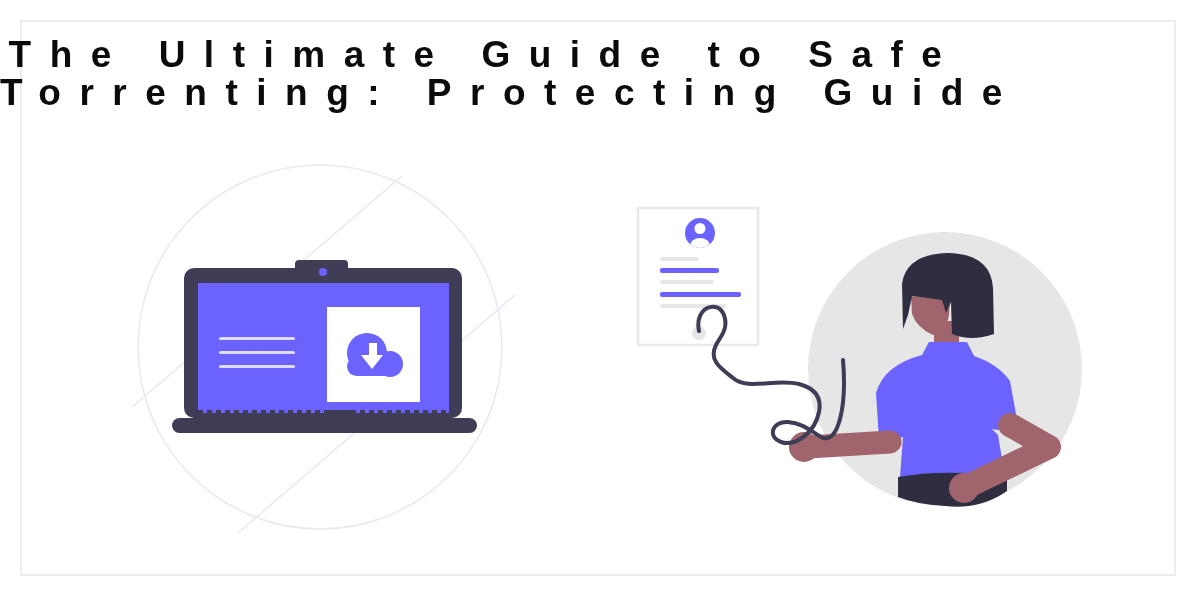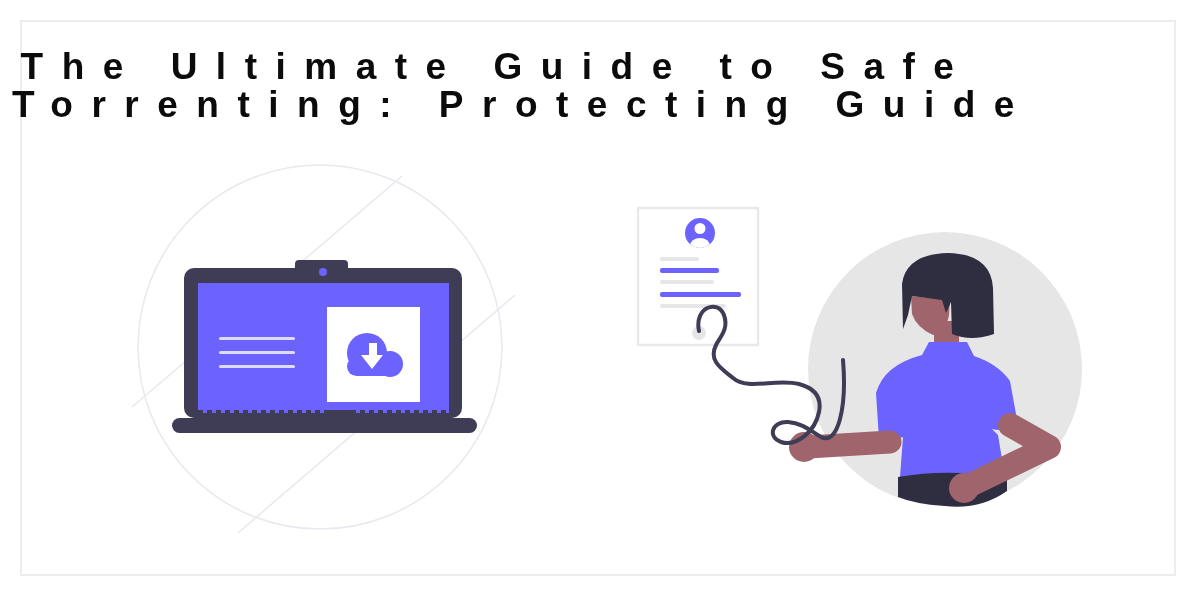--- a/index.html
+++ b/index.html
@@ -8,21 +8,21 @@
     background:#ffffff;font-family:"Liberation Sans",sans-serif;
   }
   .frame{
     position:absolute;left:20px;top:20px;width:1156px;height:556px;
     border:2px solid #ededed;background:#ffffff;box-sizing:border-box;
   }
   .title{
     position:absolute;left:0;top:36px;width:969px;
     text-align:center;color:#0b0b0b;
     font-weight:bold;font-size:37px;line-height:38px;
-    letter-spacing:0.5em;margin:12px;
+    letter-spacing:0.5em;margin:0;
   }
   .title span{display:block;white-space:nowrap;}
   .illu{position:absolute;}
   .illu-left{left:90px;top:150px;width:470px;height:420px;}
   .illu-right{left:600px;top:185px;width:530px;height:345px;}
 </style>
 </head>
 <body>
 
 <div class="frame"></div>

